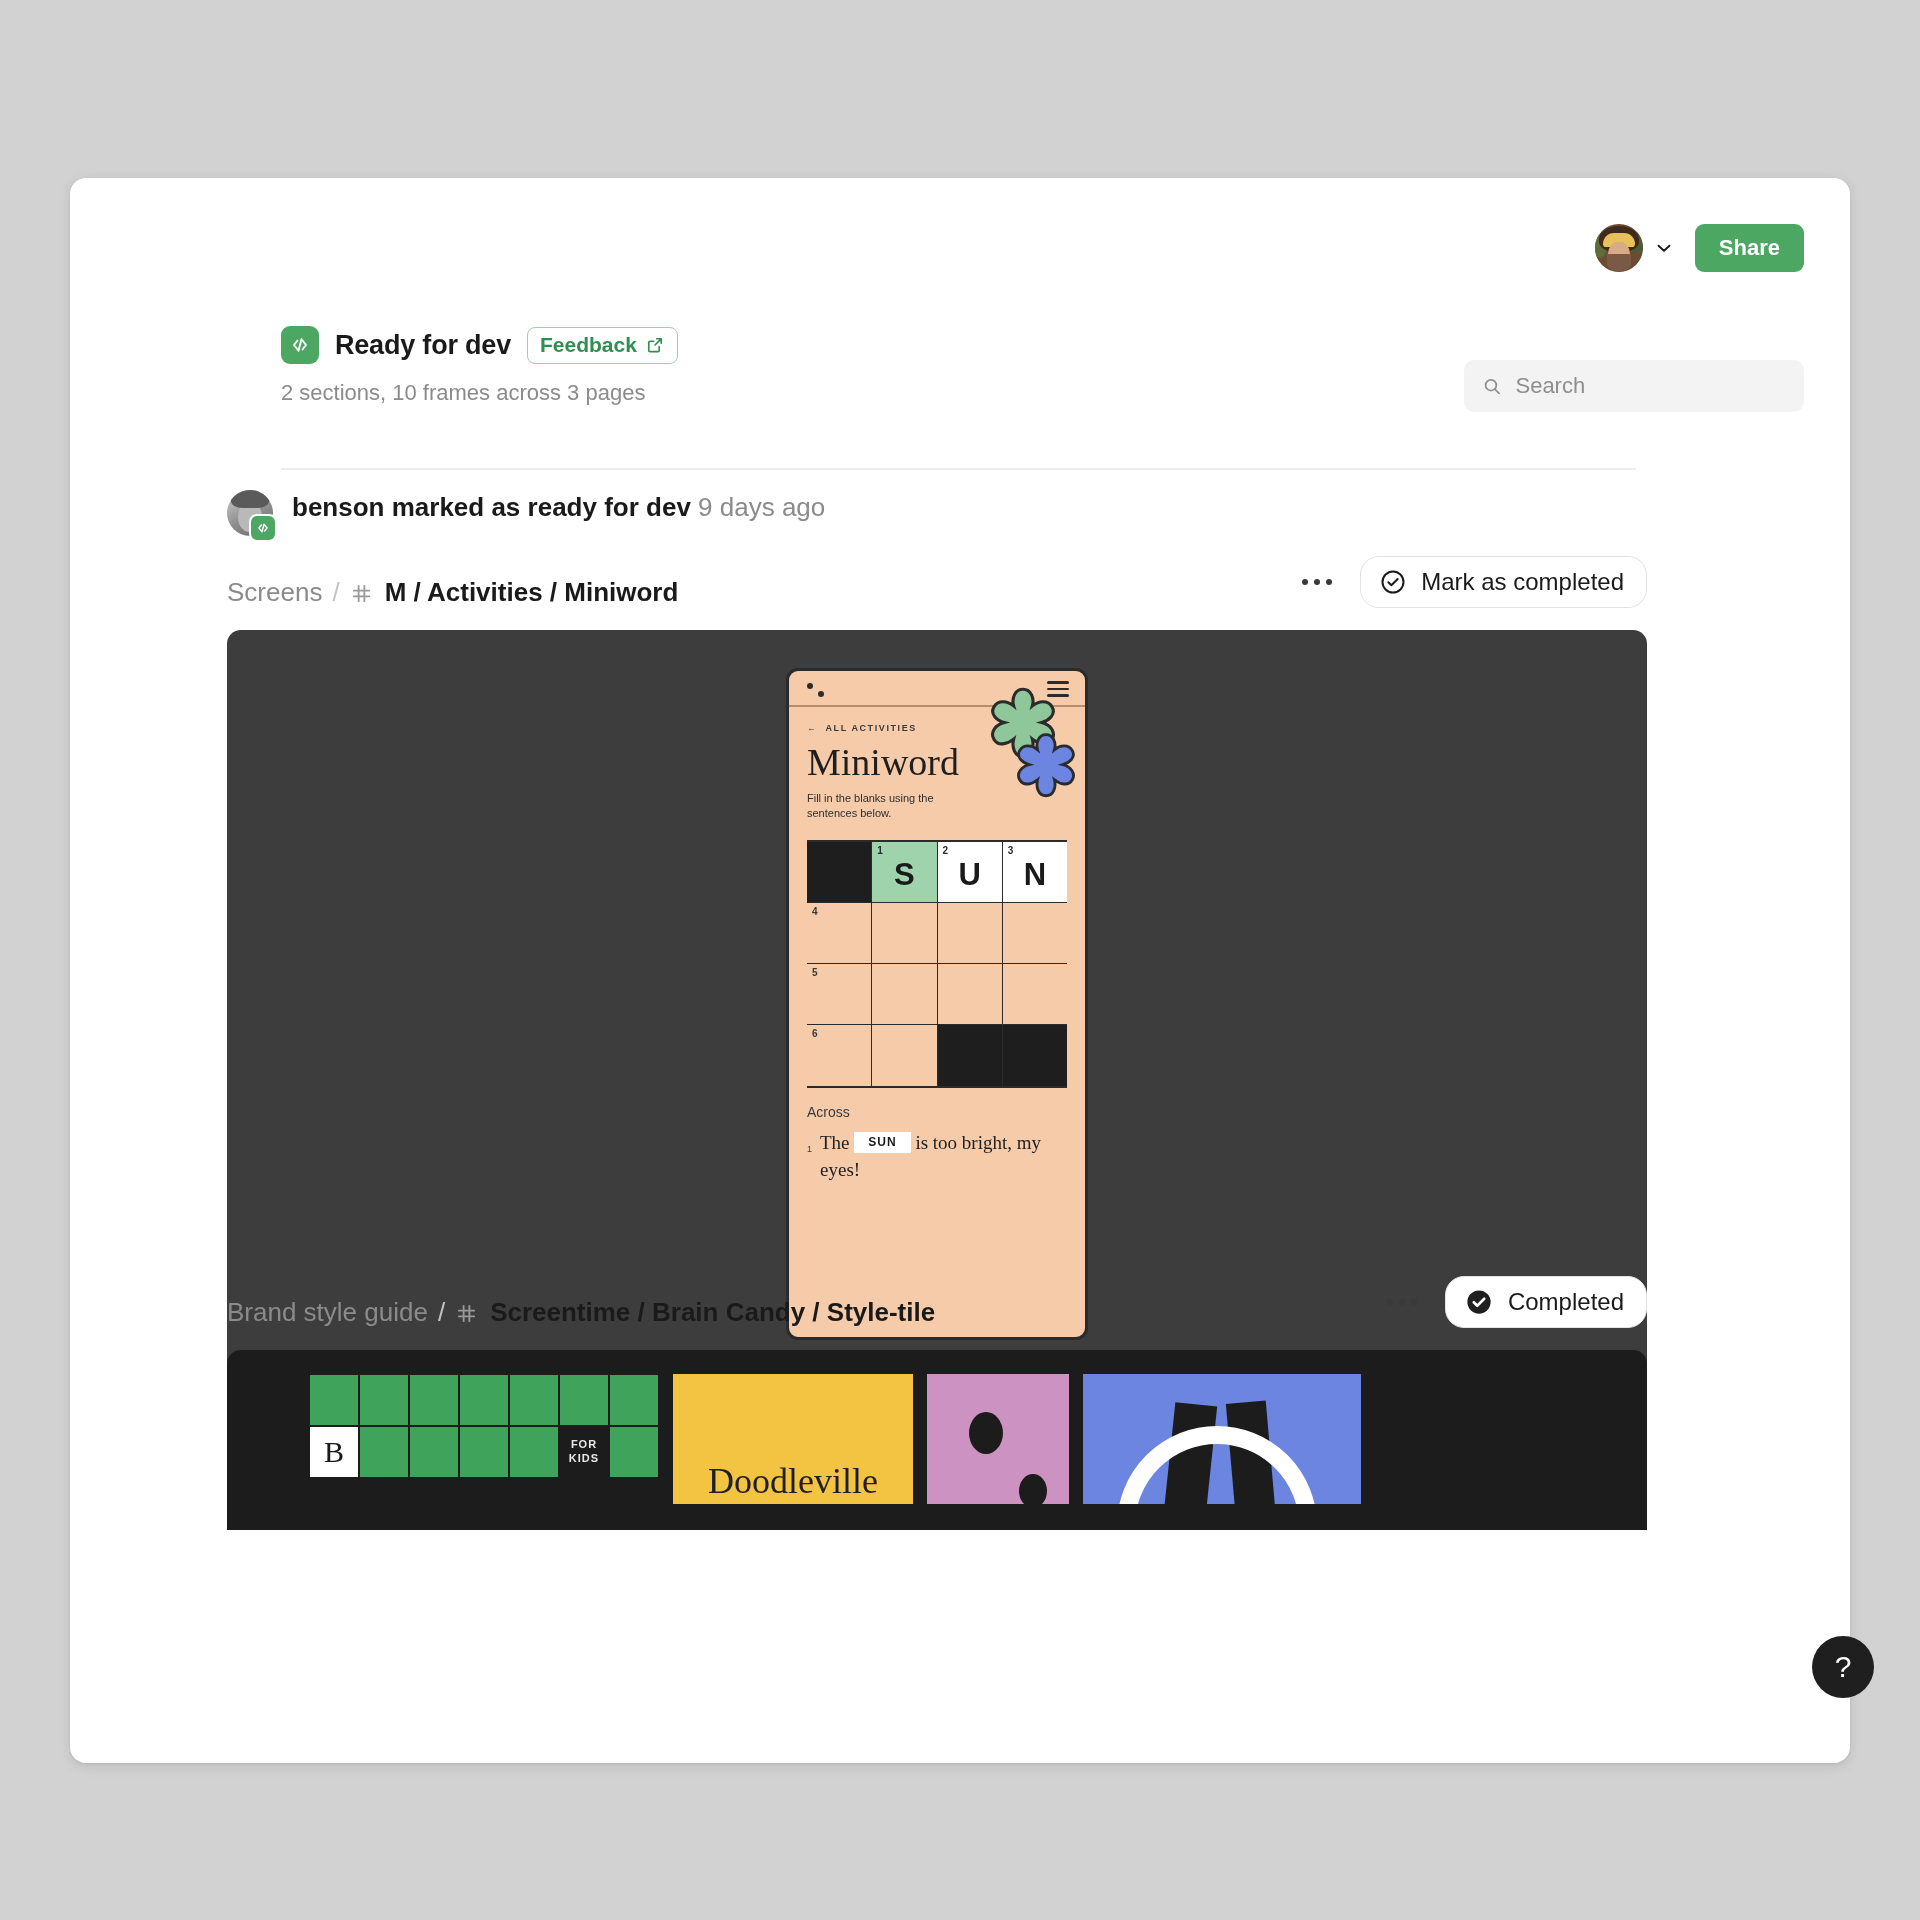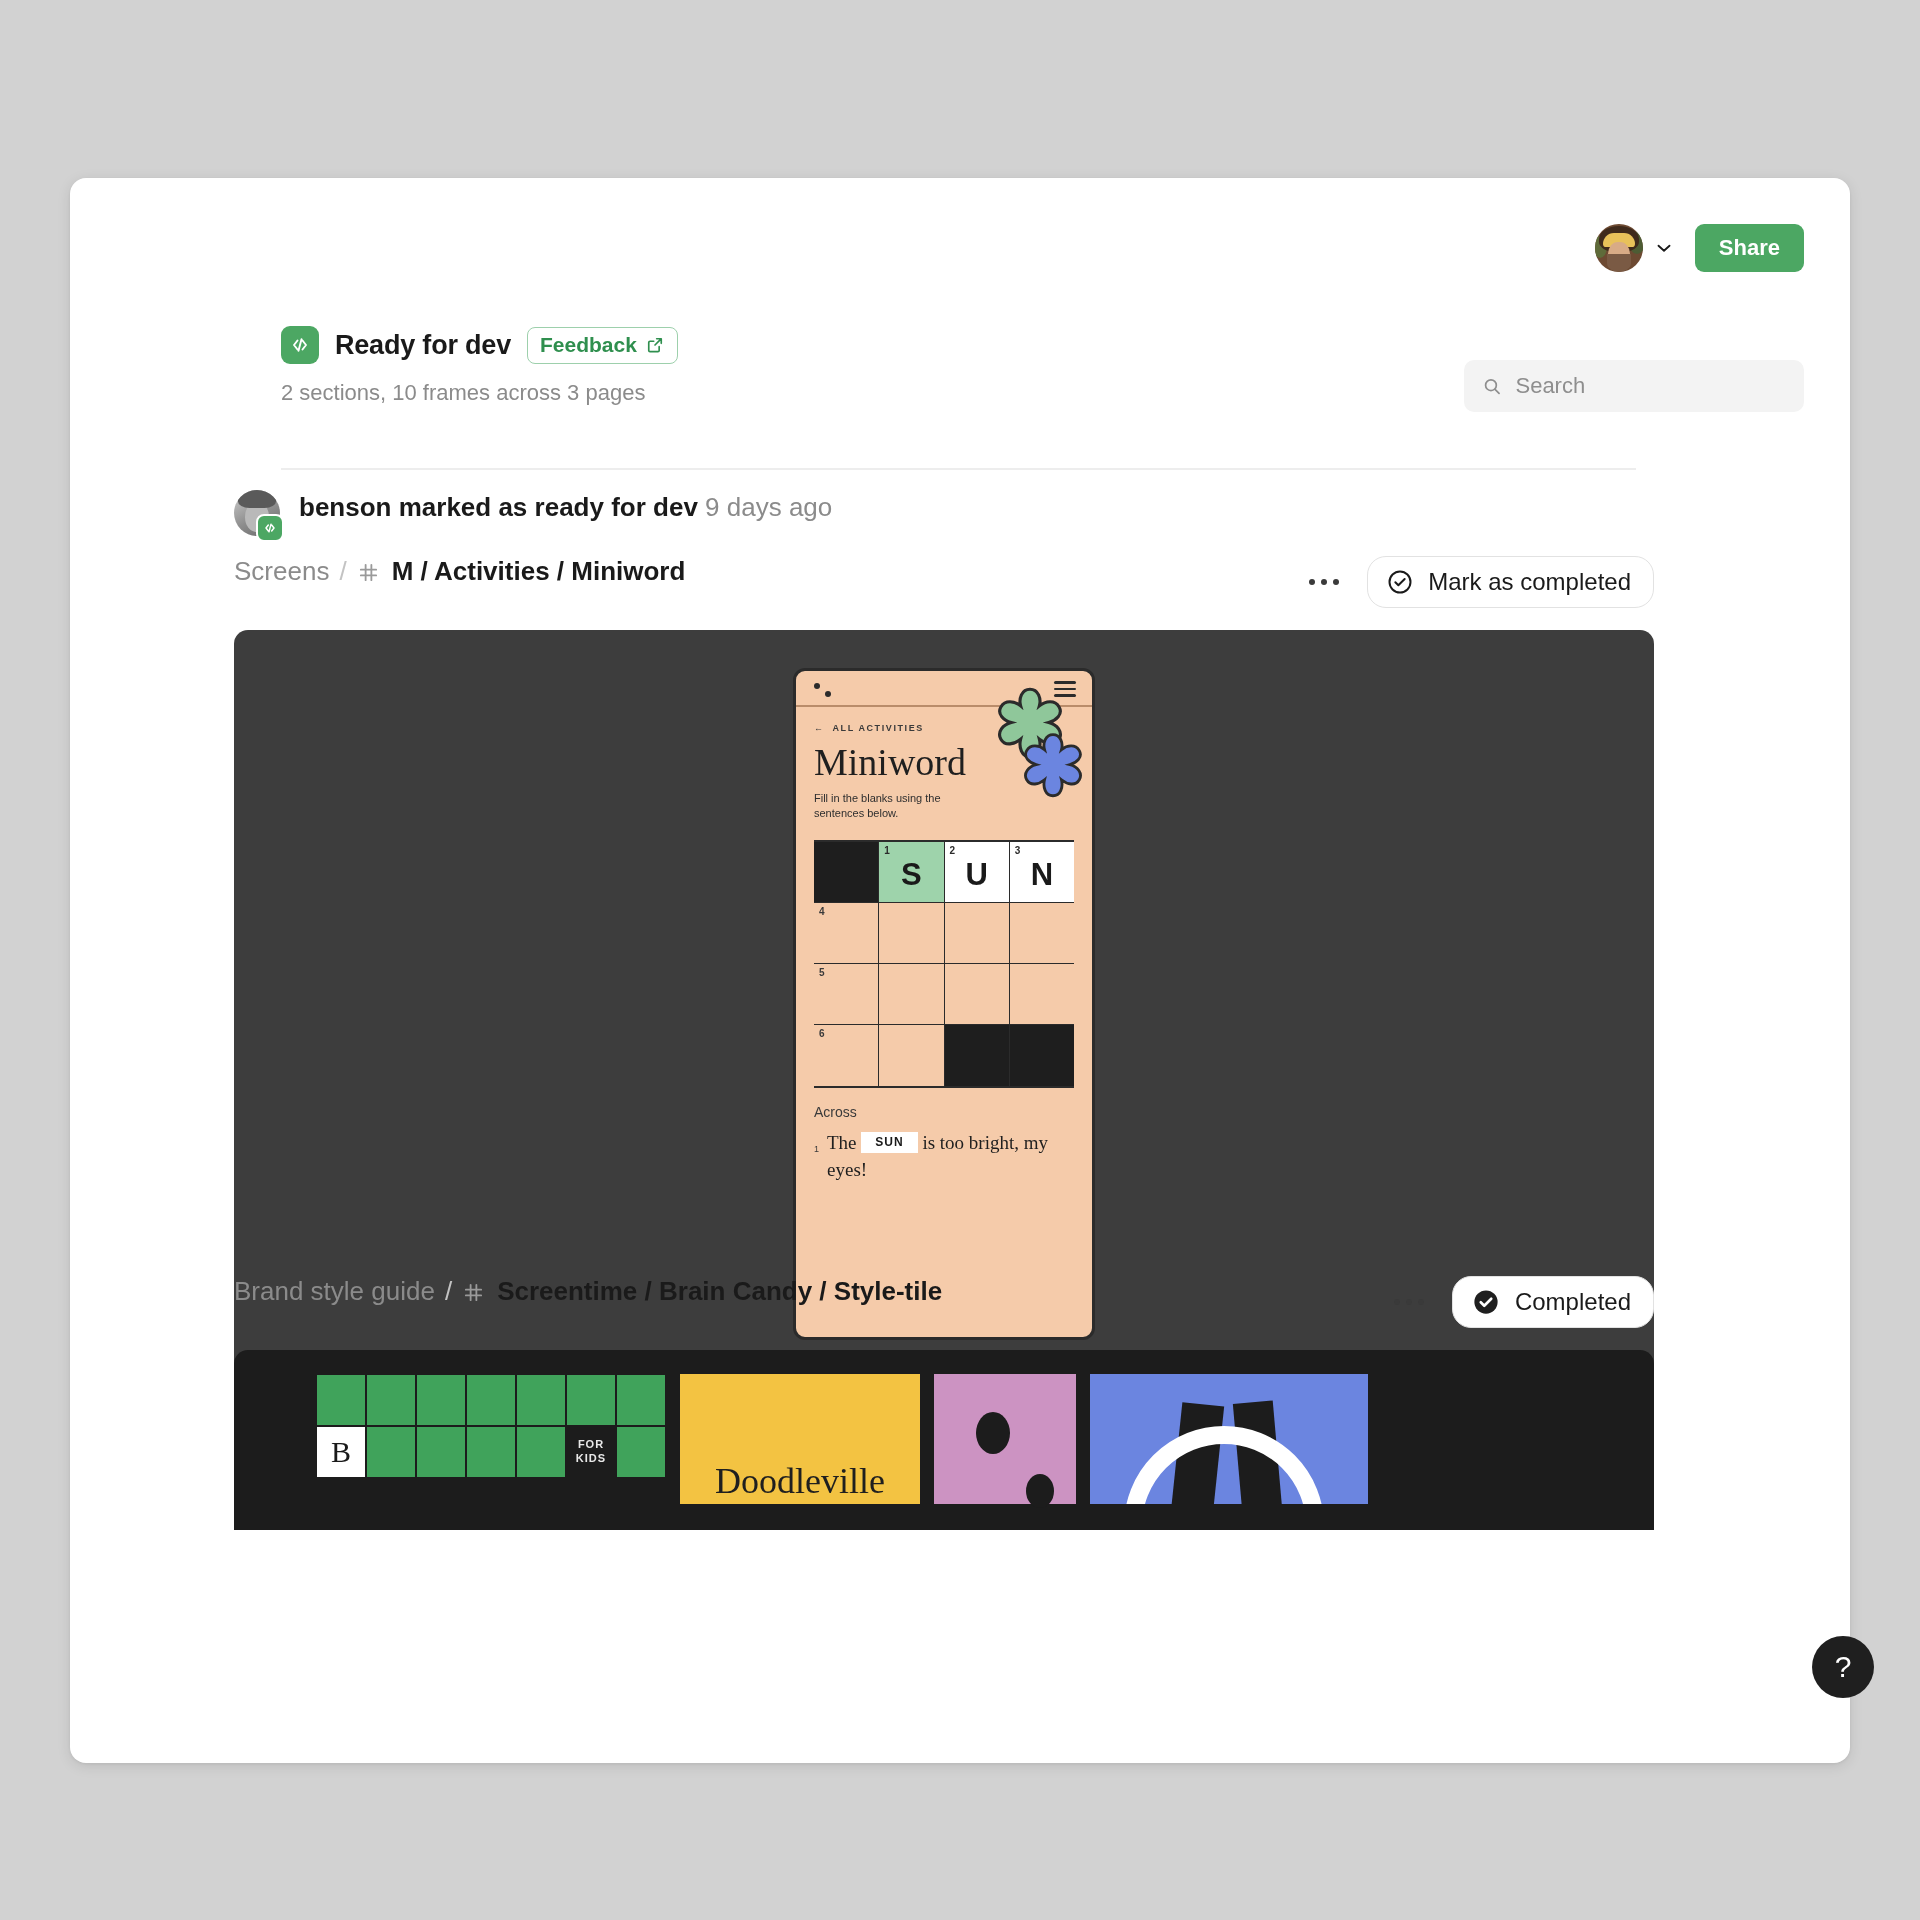--- a/index.html
+++ b/index.html
@@ -81,21 +81,21 @@
     font-family: "Liberation Sans", sans-serif;
   }
   .search-box input::placeholder { color: #8e8e8e; }
 
   .divider {
     position: absolute; left: 211px; top: 290px;
     width: 1355px; height: 1.5px; background: #ededed;
   }
 
   
-  .entry { position: absolute; left: 164px; width: 1420px; }
+  .entry { position: absolute; left: 157px; width: 1420px; }
   .entry-1 { top: 310px; }
   .entry-2 { top: 1078px; }
 
   .entry-head { display:flex; align-items:flex-start; gap: 0; position: relative; }
   .ava-sm {
     width: 46px; height: 46px; border-radius: 50%;
     position: relative; overflow: visible; flex: 0 0 auto;
     margin-top: 2px;
   }
   .ava-sm .pic { width:46px; height:46px; border-radius:50%; overflow:hidden; position:relative; }
@@ -114,21 +114,21 @@
   }
   .ava-flag.done { background: #ffffff; border: 2.5px solid #fff; box-shadow:0 0 0 1px #e6e6e6; }
 
   .entry-text { margin-left: 19px; padding-top: 4px; }
   .entry-line { font-size: 26px; color: #1a1a1a; }
   .entry-line b { font-weight: 700; }
   .entry-line .muted { color: #8b8b8b; font-weight: 400; }
 
   .entry-meta {
     margin-top: 20px;
-    display: flex; align-items: flex-start; justify-content: space-between;
+    display: flex; align-items: flex-end; justify-content: space-between;
   }
   .breadcrumb { font-size: 26px; color: #1a1a1a; display:flex; align-items:center; gap:0; }
   .breadcrumb .bc-page { color: #8b8b8b; font-weight: 400; }
   .breadcrumb .bc-slash { color: #c3c3c3; margin: 0 10px; }
   .breadcrumb .bc-hash { color: #9a9a9a; font-size: 26px; margin-right: 12px; }
   .breadcrumb .bc-frame { font-weight: 700; }
 
   .meta-actions { display:flex; align-items:center; gap: 22px; }
   .dots-btn {
     border:none; background:transparent; cursor:pointer;

